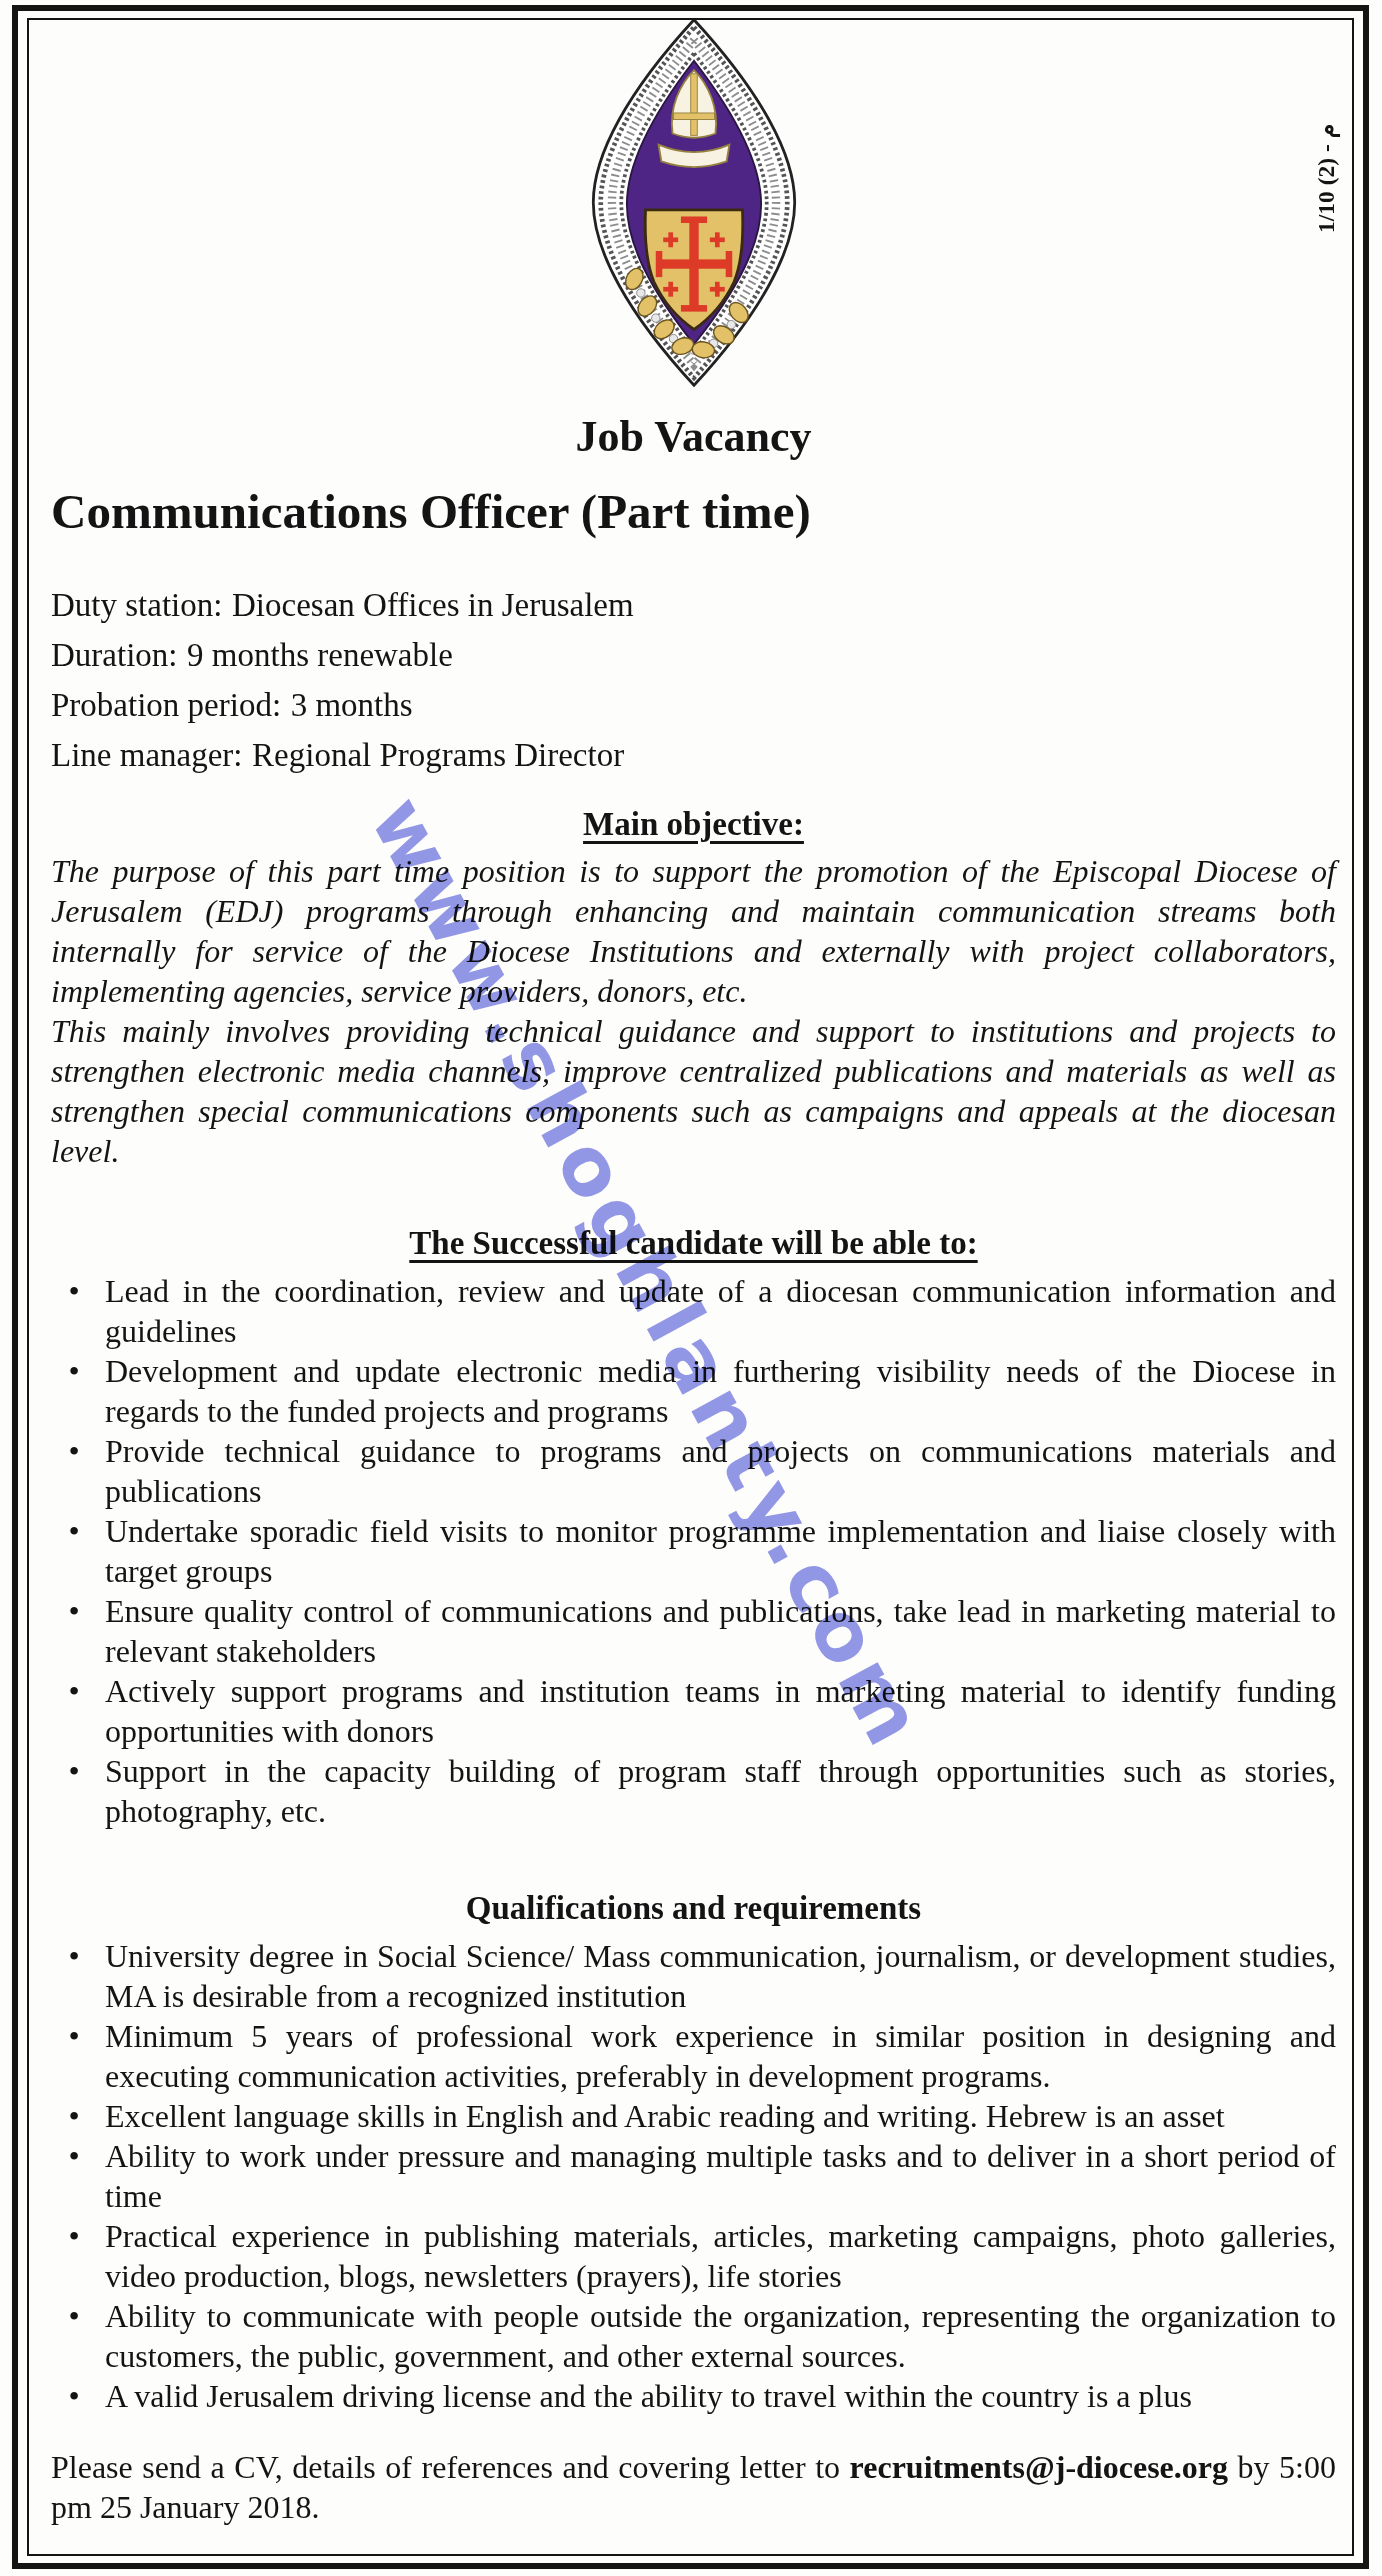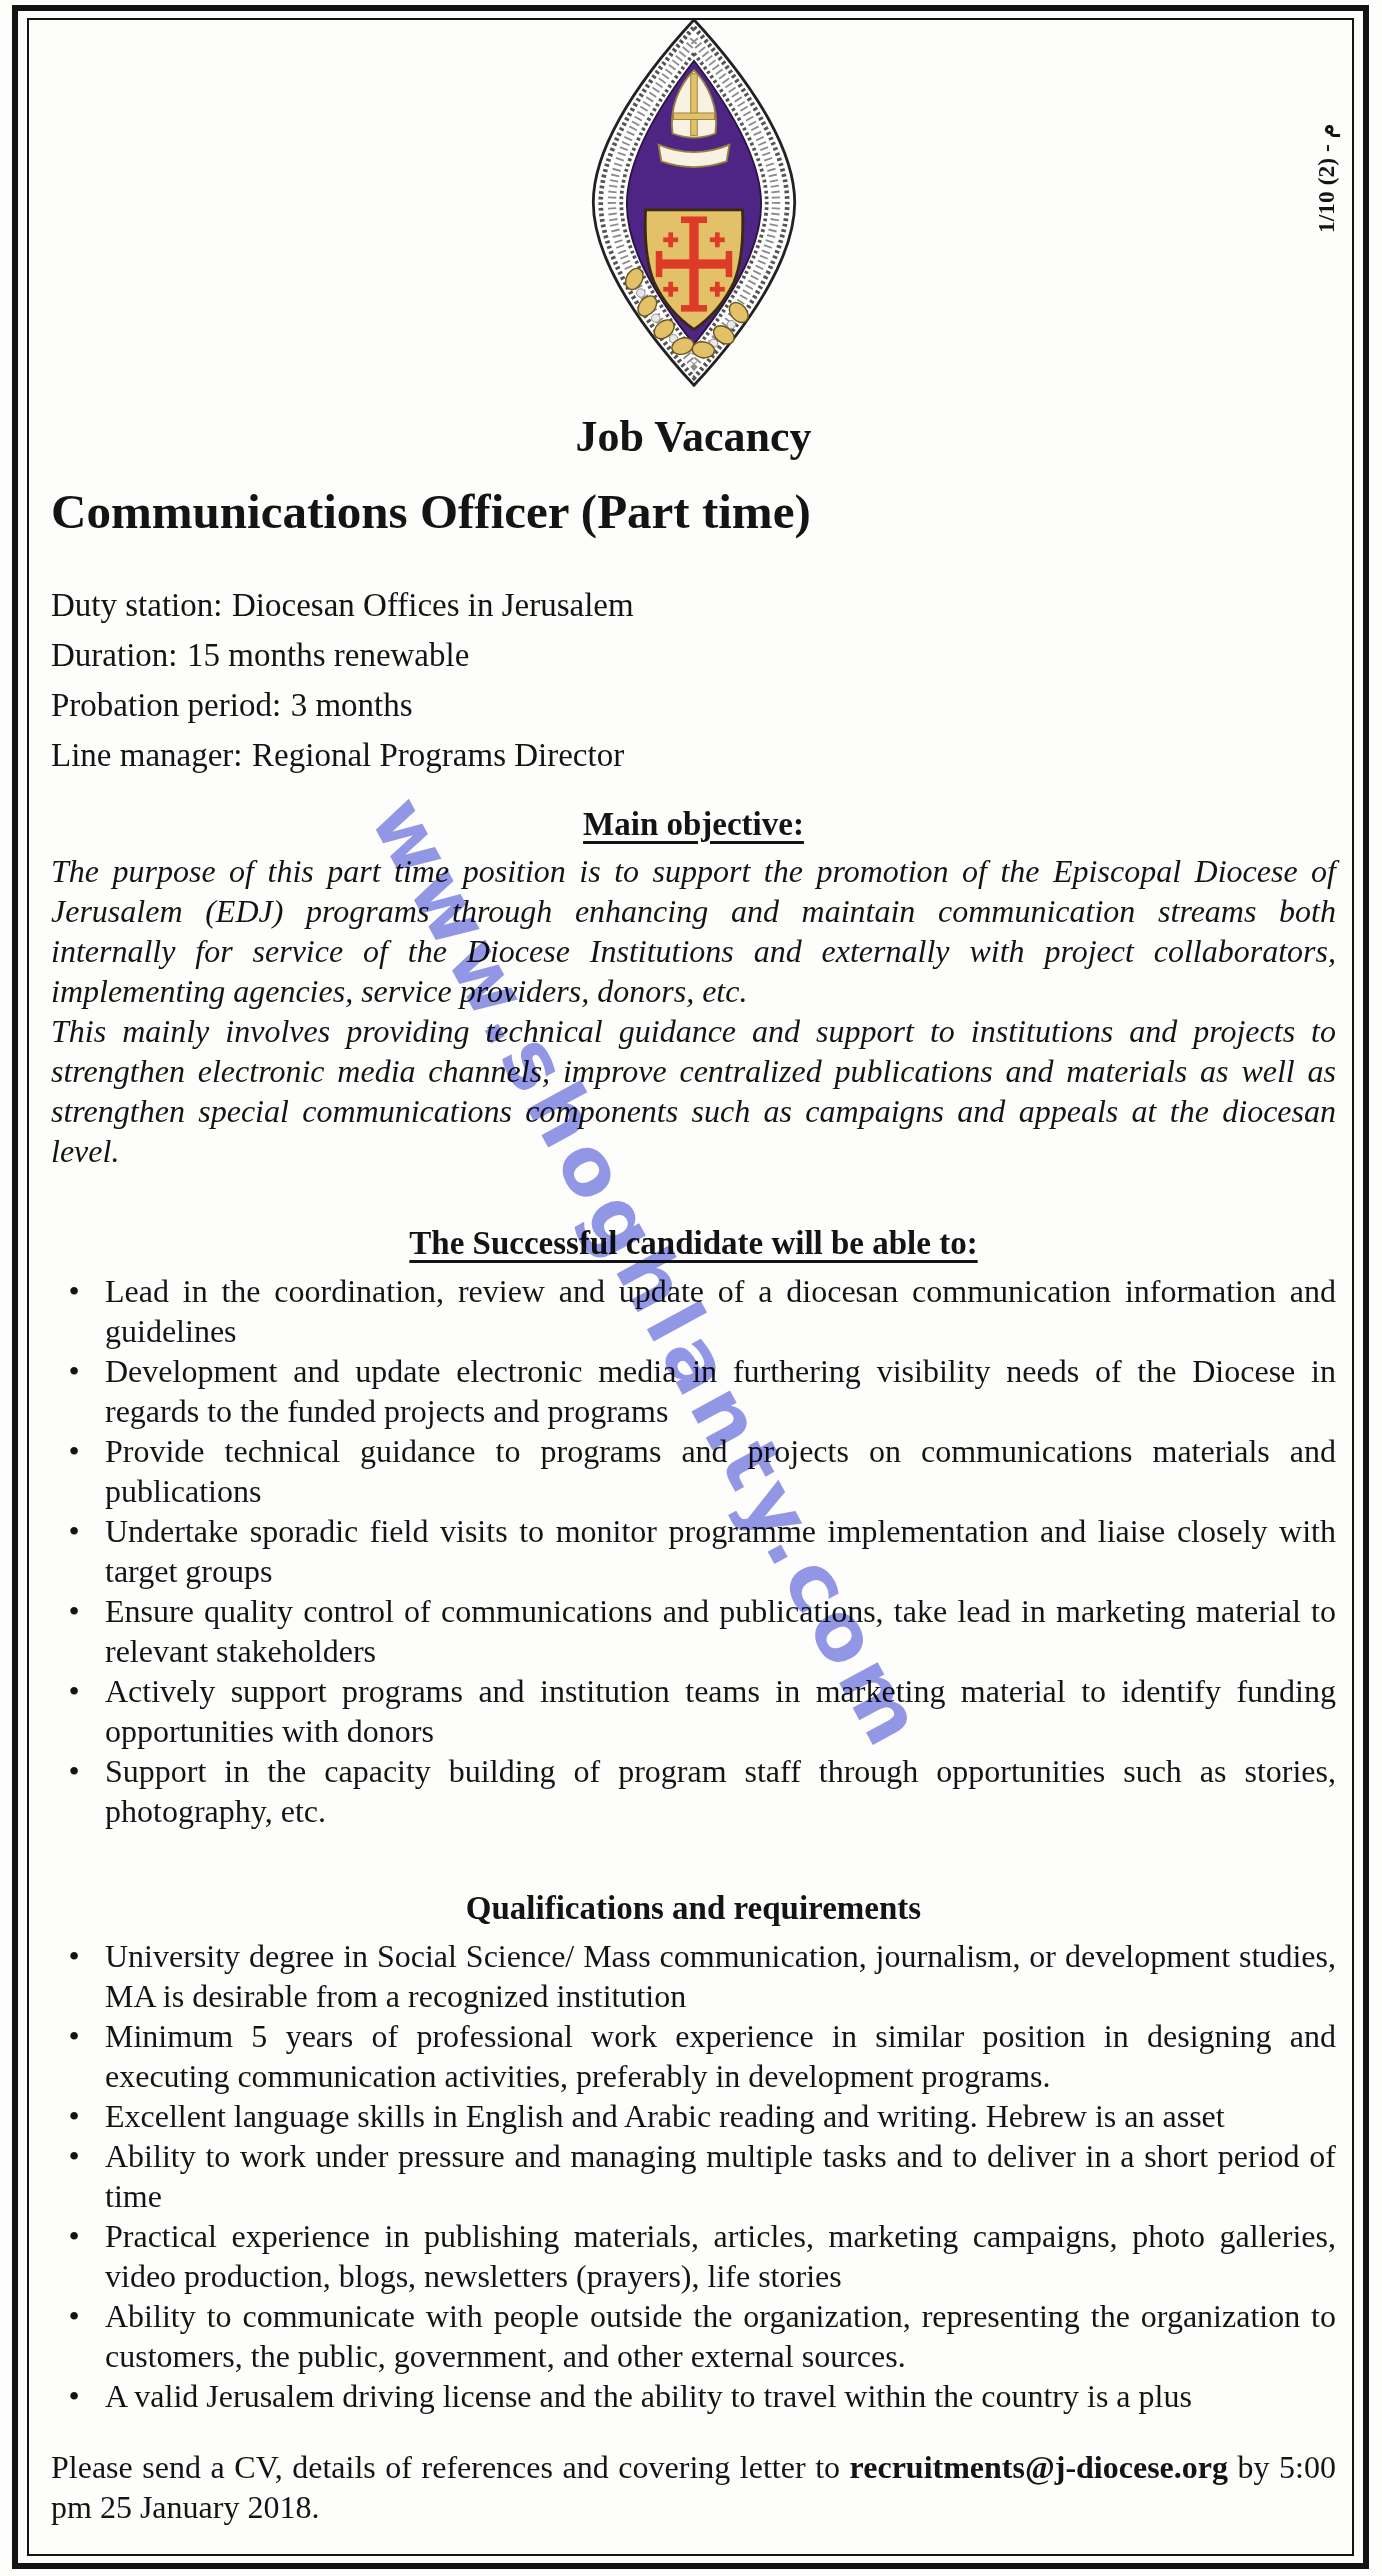--- a/index.html
+++ b/index.html
@@ -137,21 +137,21 @@
     </div>
 
     <div class="title">Job Vacancy</div>
     <div class="subtitle">Communications Officer (Part time)</div>
 
     <div class="details">
         <div class="detail-row">
         <span class="lbl">Duty station:</span><span>Diocesan Offices in Jerusalem</span>
       </div>
         <div class="detail-row">
-        <span class="lbl">Duration:</span><span>15 months renewable</span>
+        <span class="lbl">Duration:</span><span>9 months renewable</span>
       </div>
         <div class="detail-row">
         <span class="lbl">Probation period:</span><span>3 months</span>
       </div>
         <div class="detail-row">
         <span class="lbl">Line manager:</span><span>Regional Programs Director</span>
       </div>
       </div>
 
     <div class="section-heading">Main objective:</div>

